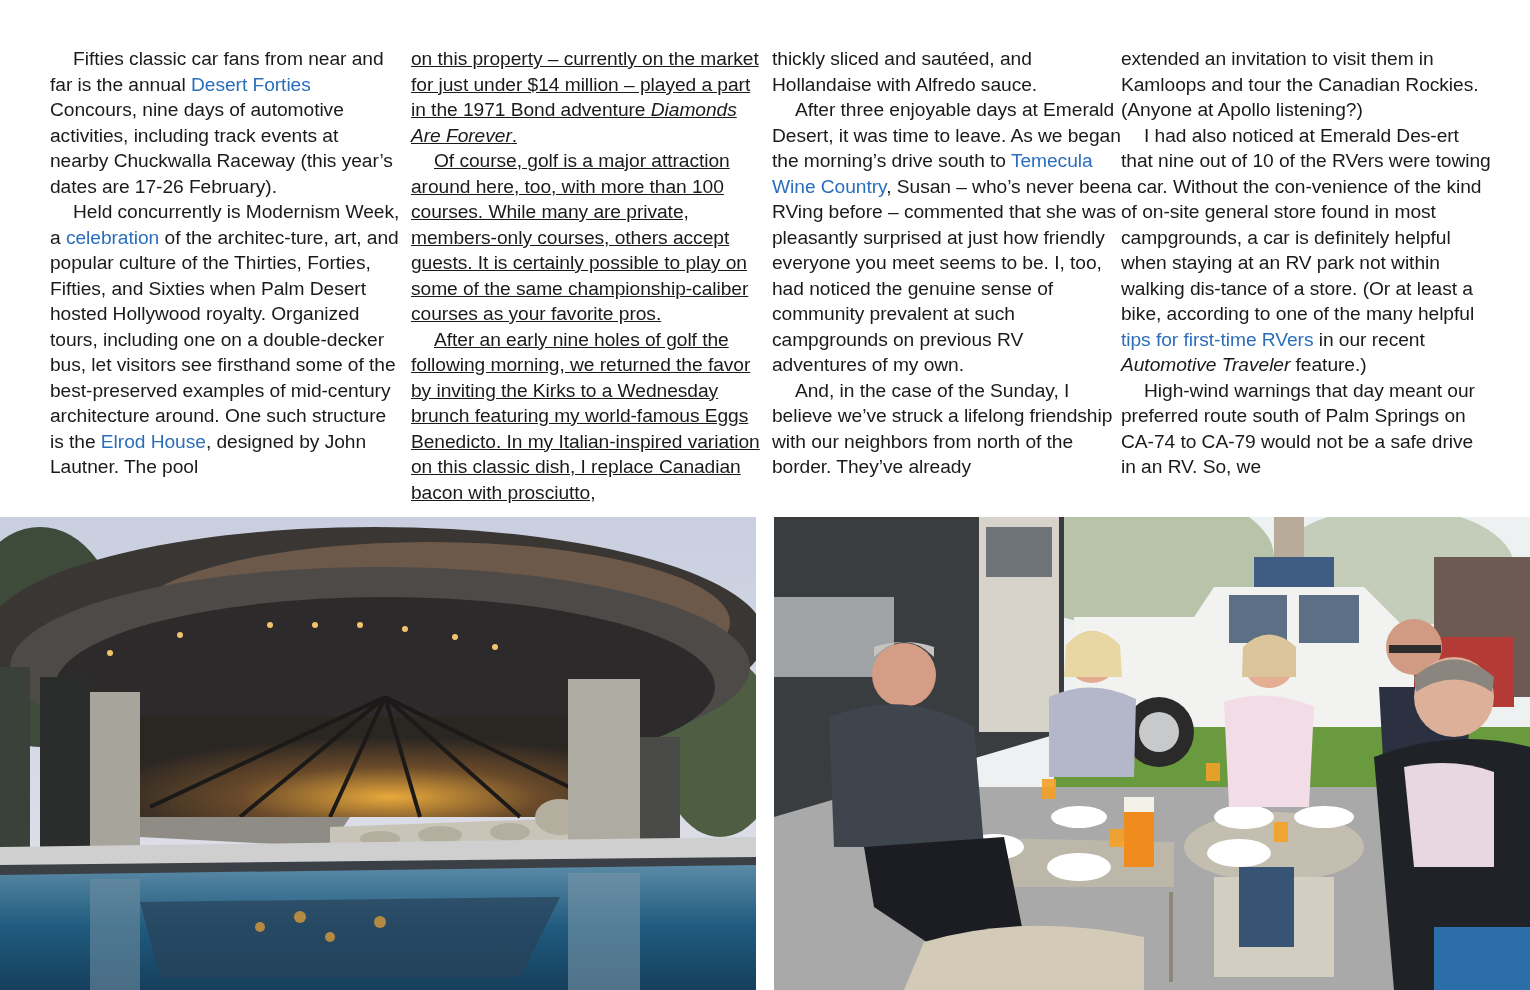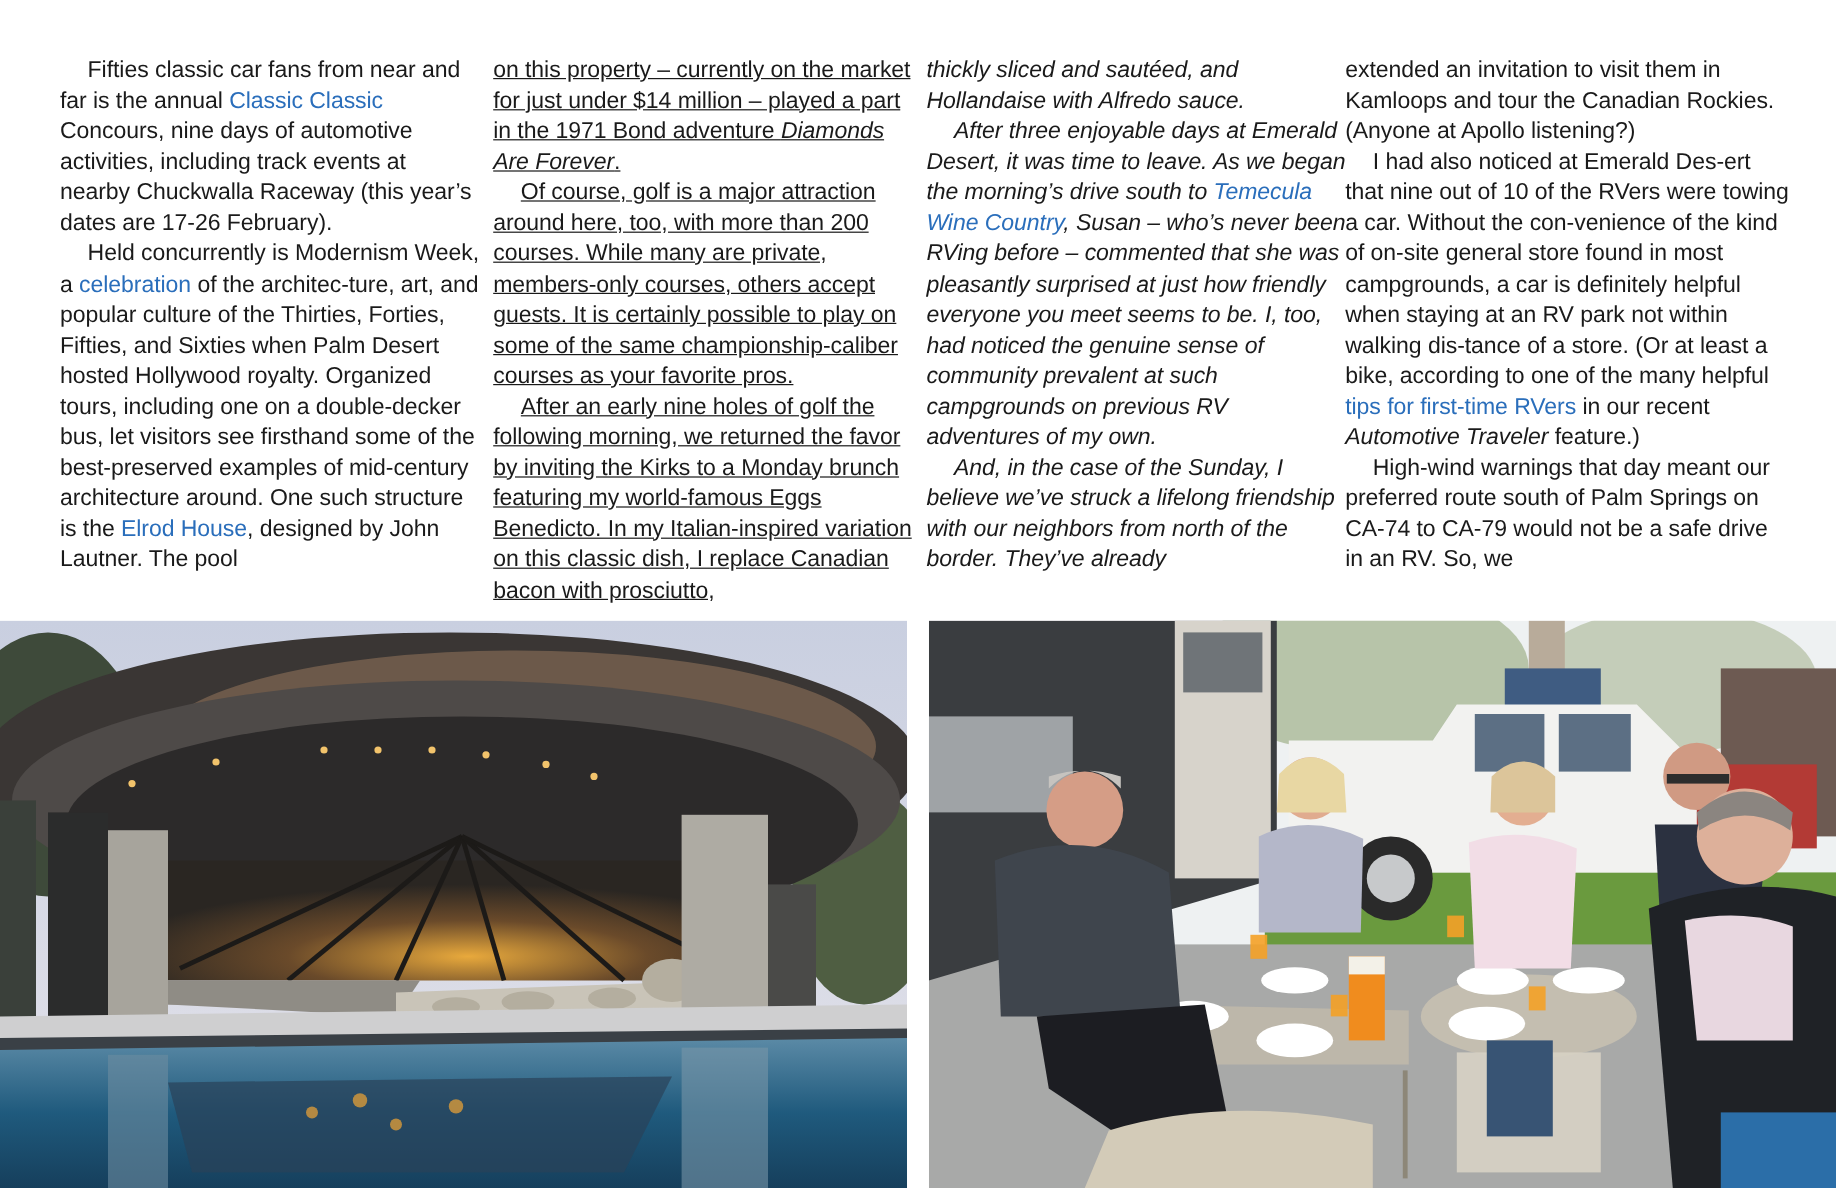--- a/index.html
+++ b/index.html
@@ -13,39 +13,39 @@
     position:absolute; top:46px; width:350px;
     font-size:19.2px; line-height:25.5px;
     letter-spacing:-0.05px;
   }
   .col p { margin:0; text-indent:0; }
   .col p.indent { text-indent:23px; }
   .col a { color:#2a6ebb; text-decoration:none; }
   .col em { font-style:italic; }
   #col1 { left:50px; }
   #col2 { left:411px;text-decoration:underline; }
-  #col3 { left:772px;font-style:italic; }
+  #col3 { left:772px; }
   #col4 { left:1121px; width:370px; }
 
   .photo { position:absolute; top:517px; height:473px; overflow:hidden; }
   #photo-left { left:0; width:756px; }
   #photo-right { left:774px; width:756px; }
   svg { display:block; }
 </style>
 </head>
 <body>
 
 <div id="col1" class="col">
-    <p class="indent"><span>Fifties classic car fans from near and far is the annual </span><a>Classic Classic</a><span> Concours, nine days of automotive activities, including track events at nearby Chuckwalla Raceway (this year’s dates are 17-26 February).</span></p>
+    <p class="indent"><span>Fifties classic car fans from near and far is the annual </span><a>Desert Forties</a><span> Concours, nine days of automotive activities, including track events at nearby Chuckwalla Raceway (this year’s dates are 17-26 February).</span></p>
     <p class="indent"><span>Held concurrently is Modernism Week, a </span><a>celebration</a><span> of the architec-ture, art, and popular culture of the Thirties, Forties, Fifties, and Sixties when Palm Desert hosted Hollywood royalty. Organized tours, including one on a double-decker bus, let visitors see firsthand some of the best-preserved examples of mid-century architecture around. One such structure is the </span><a>Elrod House</a><span>, designed by John Lautner. The pool</span></p>
   </div>
 <div id="col2" class="col">
     <p><span>on this property – currently on the market for just under $14 million – played a part in the 1971 Bond adventure </span><em>Diamonds Are Forever</em><span>.</span></p>
-    <p class="indent"><span>Of course, golf is a major attraction around here, too, with more than 200 courses. While many are private, members-only courses, others accept guests. It is certainly possible to play on some of the same championship-caliber courses as your favorite pros.</span></p>
-    <p class="indent"><span>After an early nine holes of golf the following morning, we returned the favor by inviting the Kirks to a Monday brunch featuring my world-famous Eggs Benedicto. In my Italian-inspired variation on this classic dish, I replace Canadian bacon with prosciutto,</span></p>
+    <p class="indent"><span>Of course, golf is a major attraction around here, too, with more than 100 courses. While many are private, members-only courses, others accept guests. It is certainly possible to play on some of the same championship-caliber courses as your favorite pros.</span></p>
+    <p class="indent"><span>After an early nine holes of golf the following morning, we returned the favor by inviting the Kirks to a Wednesday brunch featuring my world-famous Eggs Benedicto. In my Italian-inspired variation on this classic dish, I replace Canadian bacon with prosciutto,</span></p>
   </div>
 <div id="col3" class="col">
     <p><span>thickly sliced and sautéed, and Hollandaise with Alfredo sauce.</span></p>
     <p class="indent"><span>After three enjoyable days at Emerald Desert, it was time to leave. As we began the morning’s drive south to </span><a>Temecula Wine Country</a><span>, Susan – who’s never been RVing before – commented that she was pleasantly surprised at just how friendly everyone you meet seems to be. I, too, had noticed the genuine sense of community prevalent at such campgrounds on previous RV adventures of my own.</span></p>
     <p class="indent"><span>And, in the case of the Sunday, I believe we’ve struck a lifelong friendship with our neighbors from north of the border. They’ve already</span></p>
   </div>
 <div id="col4" class="col">
     <p><span>extended an invitation to visit them in Kamloops and tour the Canadian Rockies. (Anyone at Apollo listening?)</span></p>
     <p class="indent"><span>I had also noticed at Emerald Des-ert that nine out of 10 of the RVers were towing a car. Without the con-venience of the kind of on-site general store found in most campgrounds, a car is definitely helpful when staying at an RV park not within walking dis-tance of a store. (Or at least a bike, according to one of the many helpful </span><a>tips for first-time RVers</a><span> in our recent </span><em>Automotive Traveler</em><span> feature.)</span></p>
     <p class="indent"><span>High-wind warnings that day meant our preferred route south of Palm Springs on CA-74 to CA-79 would not be a safe drive in an RV. So, we</span></p>

